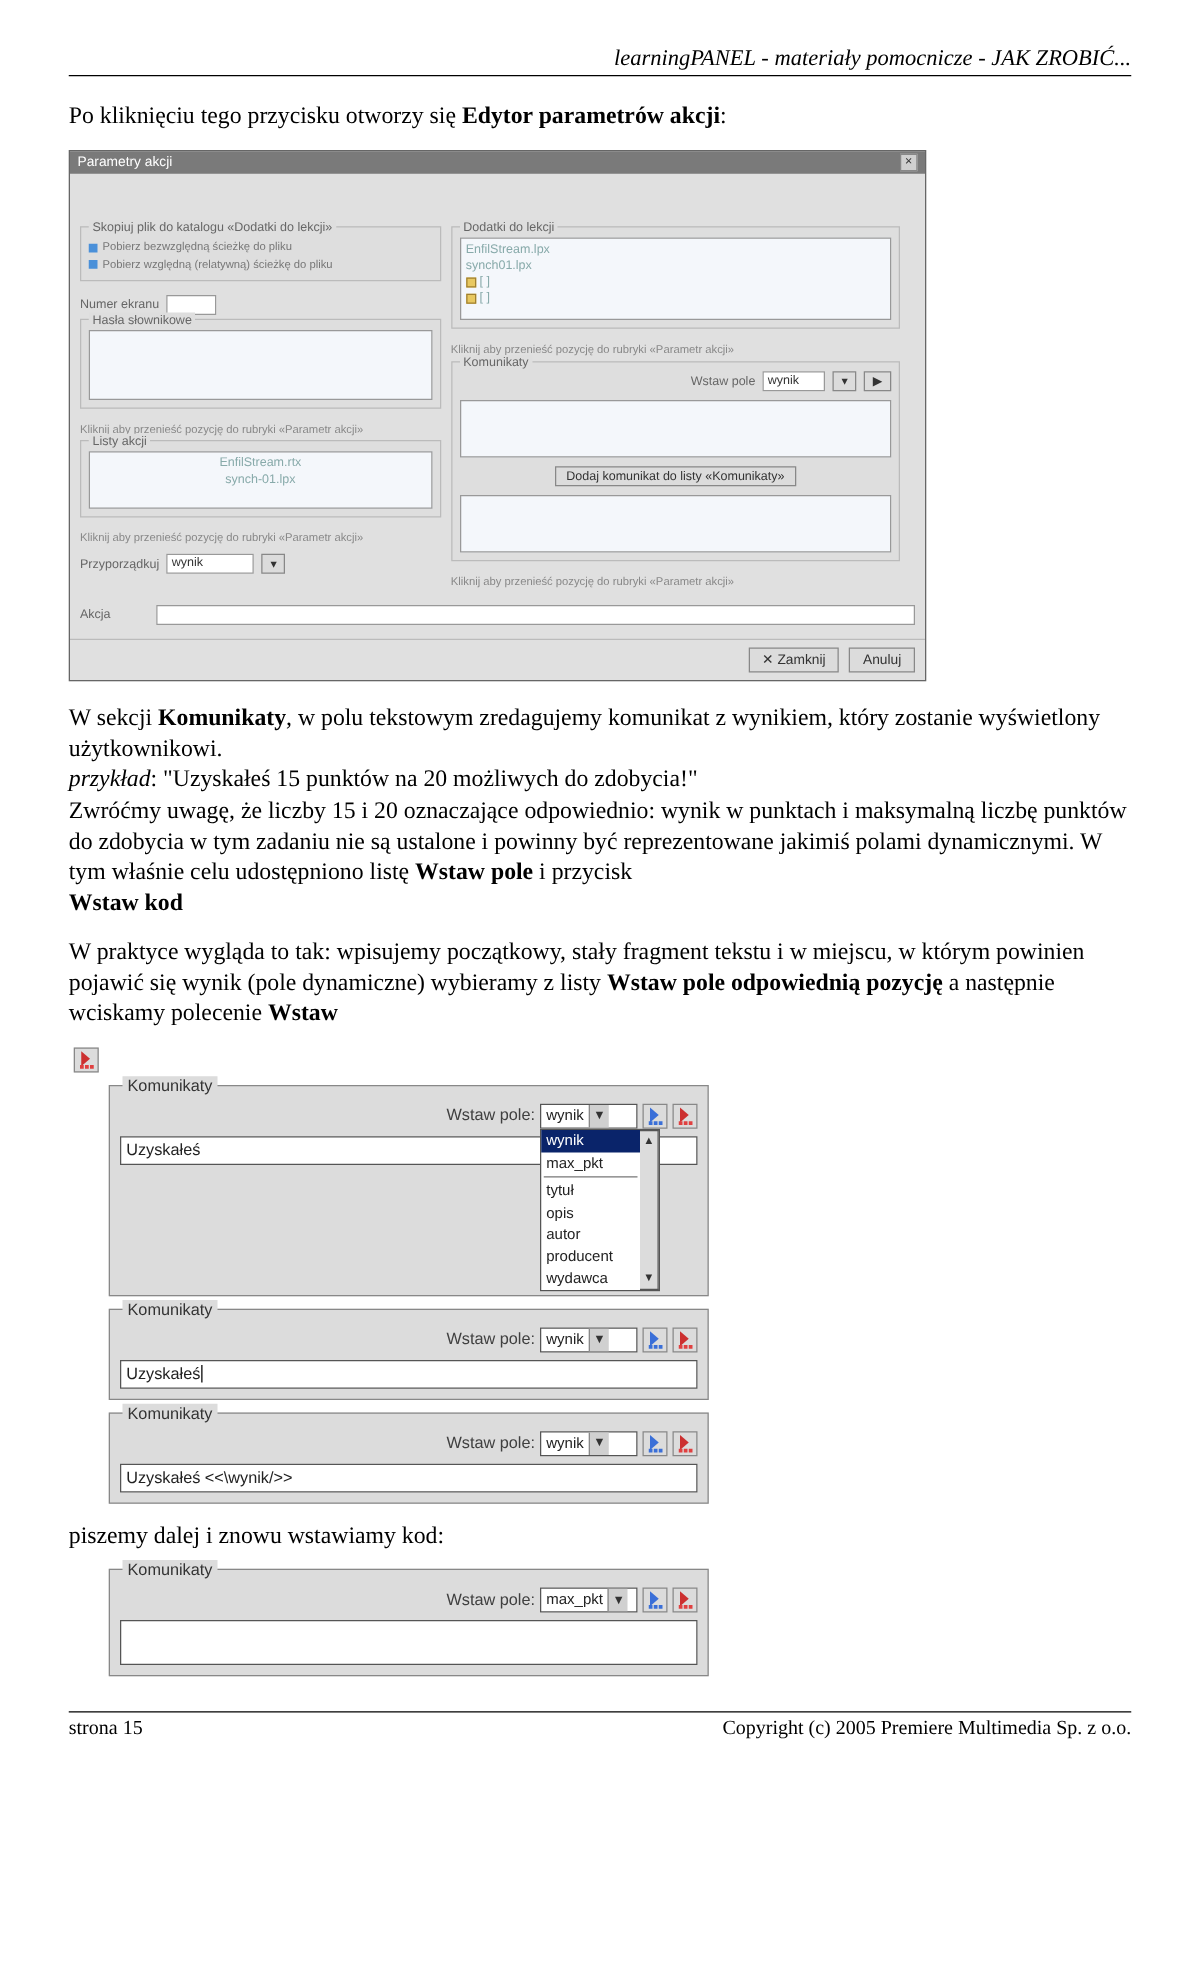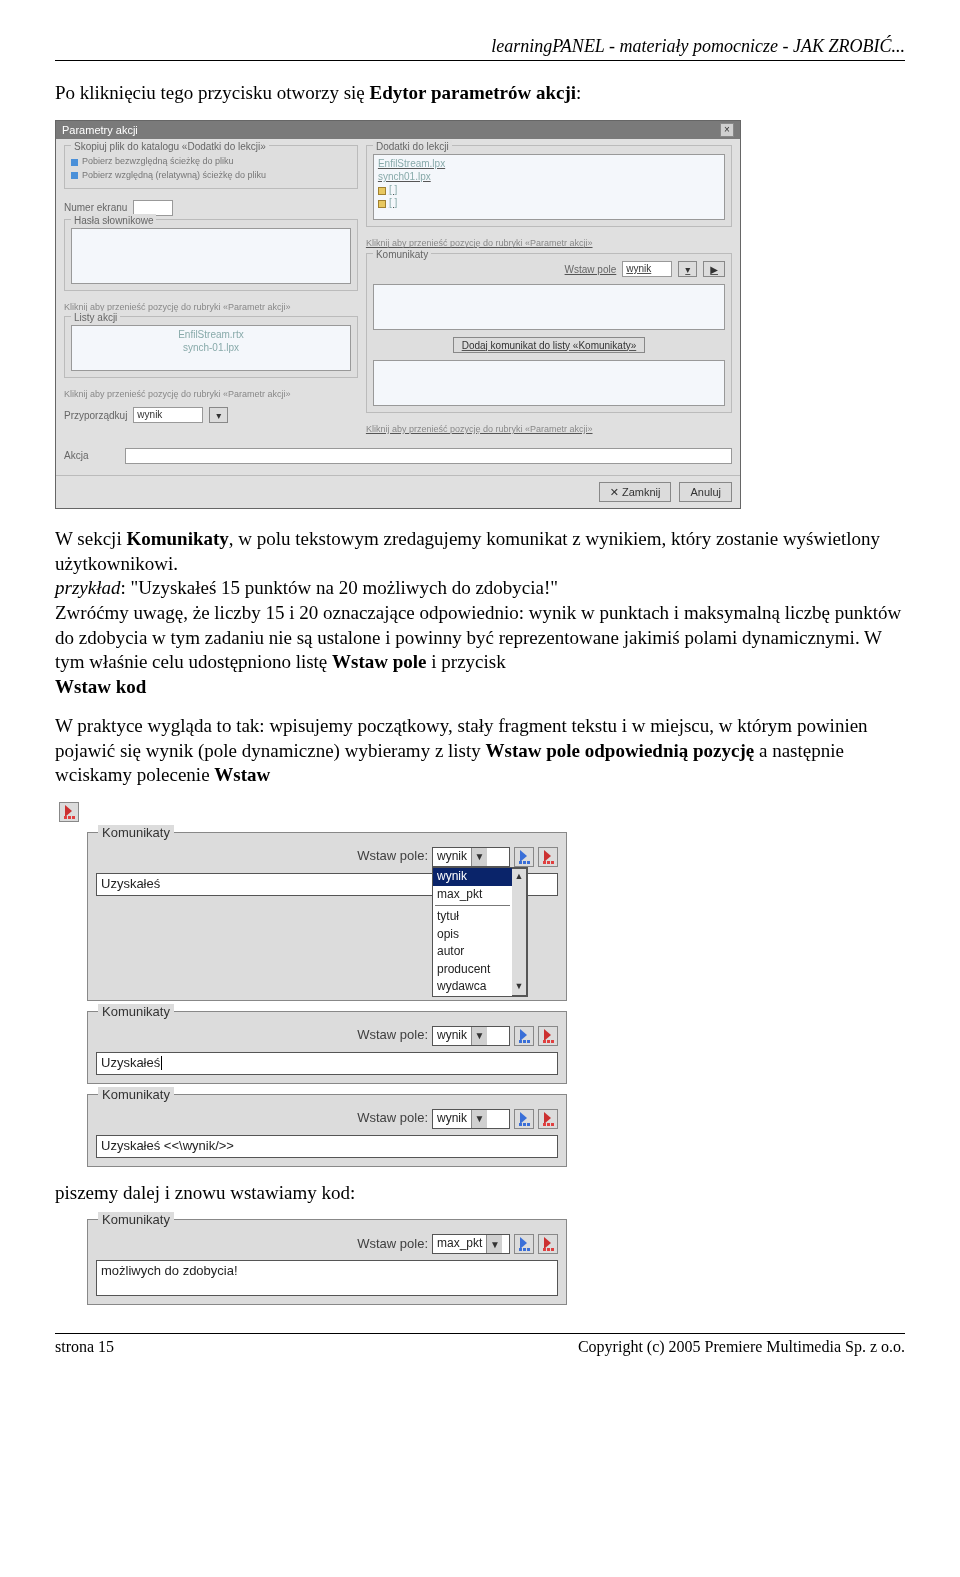--- a/index.html
+++ b/index.html
@@ -47,26 +47,27 @@
   .titlebar .xbtn {
     width: 14px; height: 14px;
     background: #d0d0d0;
     border: 1px solid #888;
     color: #333;
     font-size: 10px; line-height: 12px;
     text-align: center;
   }
   .editor-body {
     display: flex;
-    padding: 6px 8px 2px 8px;
+    padding: 6px 20px 2px 8px;
     gap: 8px;
+    margin-top: 36px;
   }
   .col { display: flex; flex-direction: column; }
   .col-left { flex: 0 0 44%; }
-  .col-right { flex: 1; text-decoration: underline; }
+  .col-right { flex: 1; }
   .fieldset {
     border: 1px solid #bbb;
     background: #dedede;
     margin-bottom: 8px;
     padding: 4px 6px 6px 6px;
     position: relative;
   }
   .fieldset .legend {
     position: absolute;
     top: -6px; left: 6px;
@@ -462,21 +463,20 @@
       <span class="sp-ibtn">
           <span class="arrow-r"></span>
           <span class="dots">
             <span class="dot"></span>
             <span class="dot"></span>
             <span class="dot"></span>
           </span>
         </span>
     </div>
     <div class="sp-textbox multiline">
-      <div>możliwych do zdobycia!</div>
     </div>
   </div>
 
   <div class="pagefoot">
     <span>strona 15</span>
     <span>Copyright (c) 2005 Premiere Multimedia Sp. z o.o.</span>
   </div>
 </div>
 
 </body></html>

